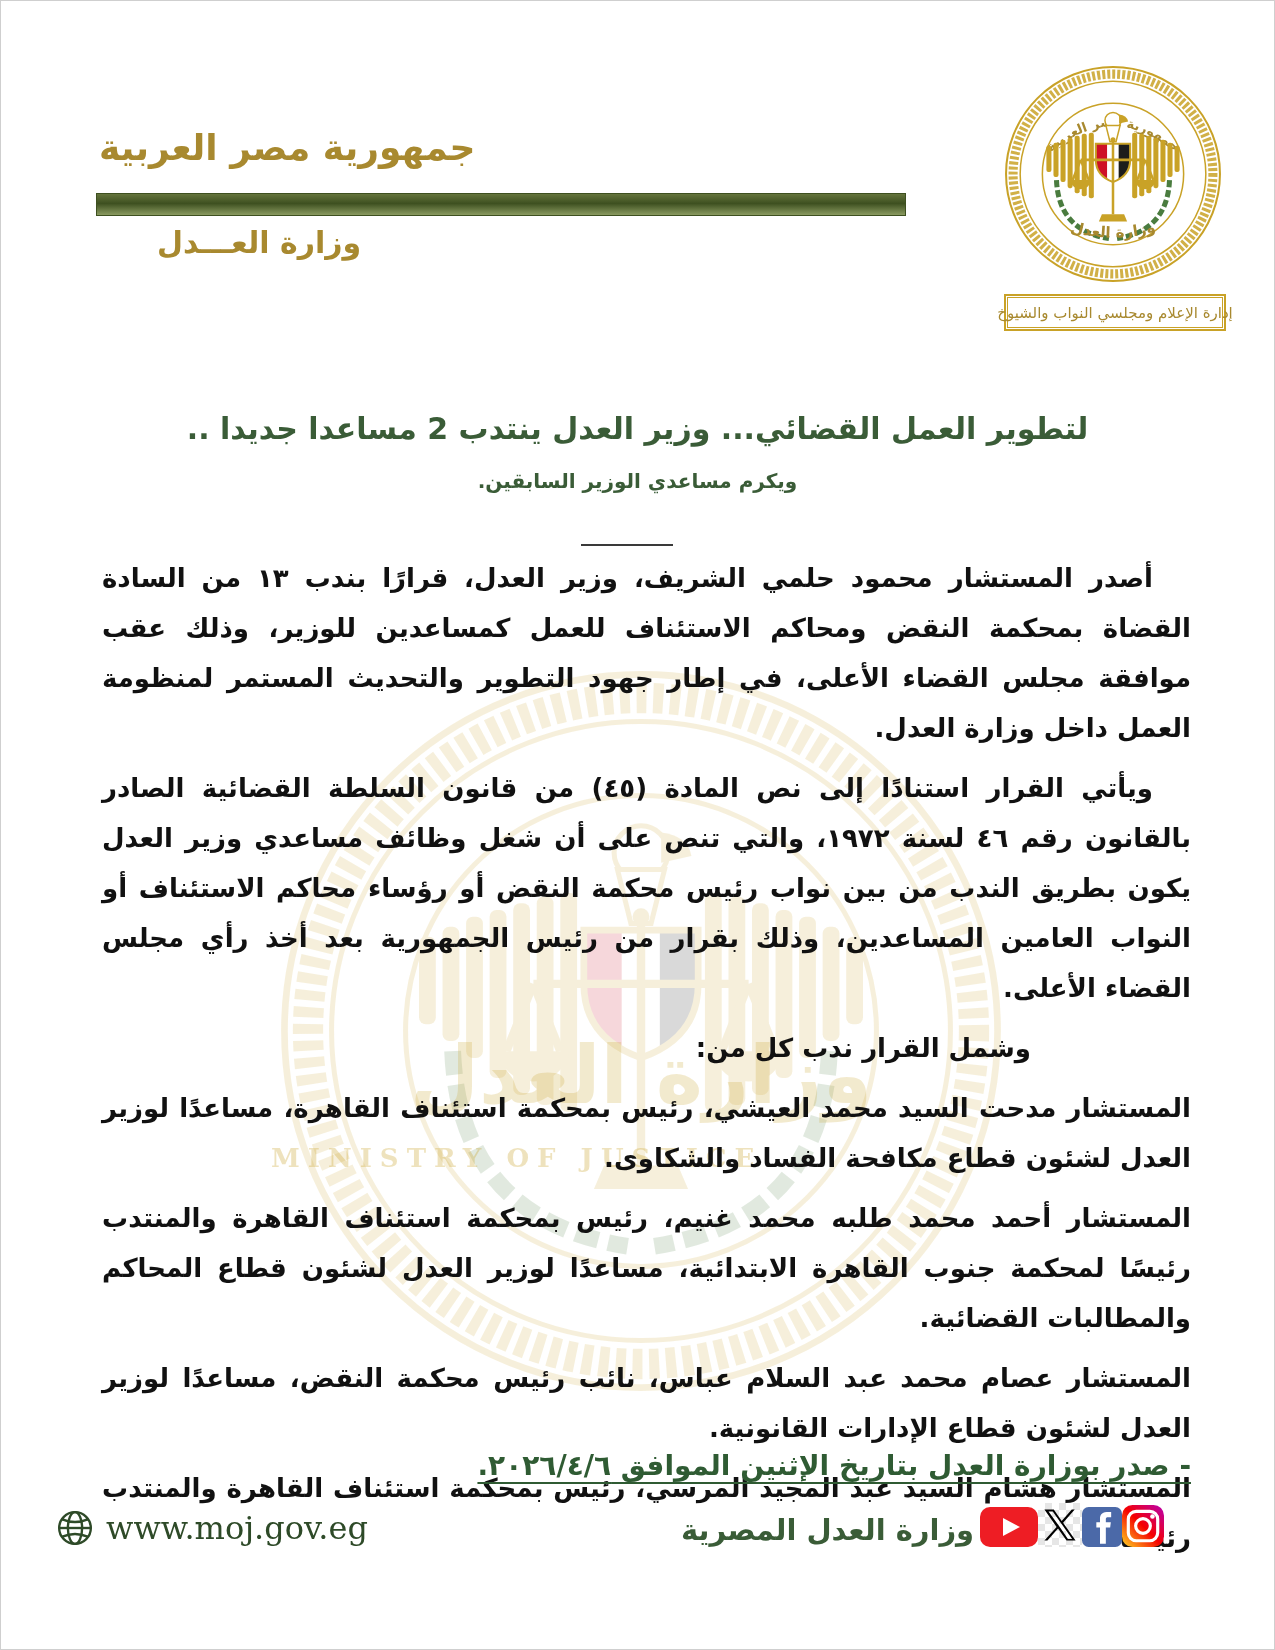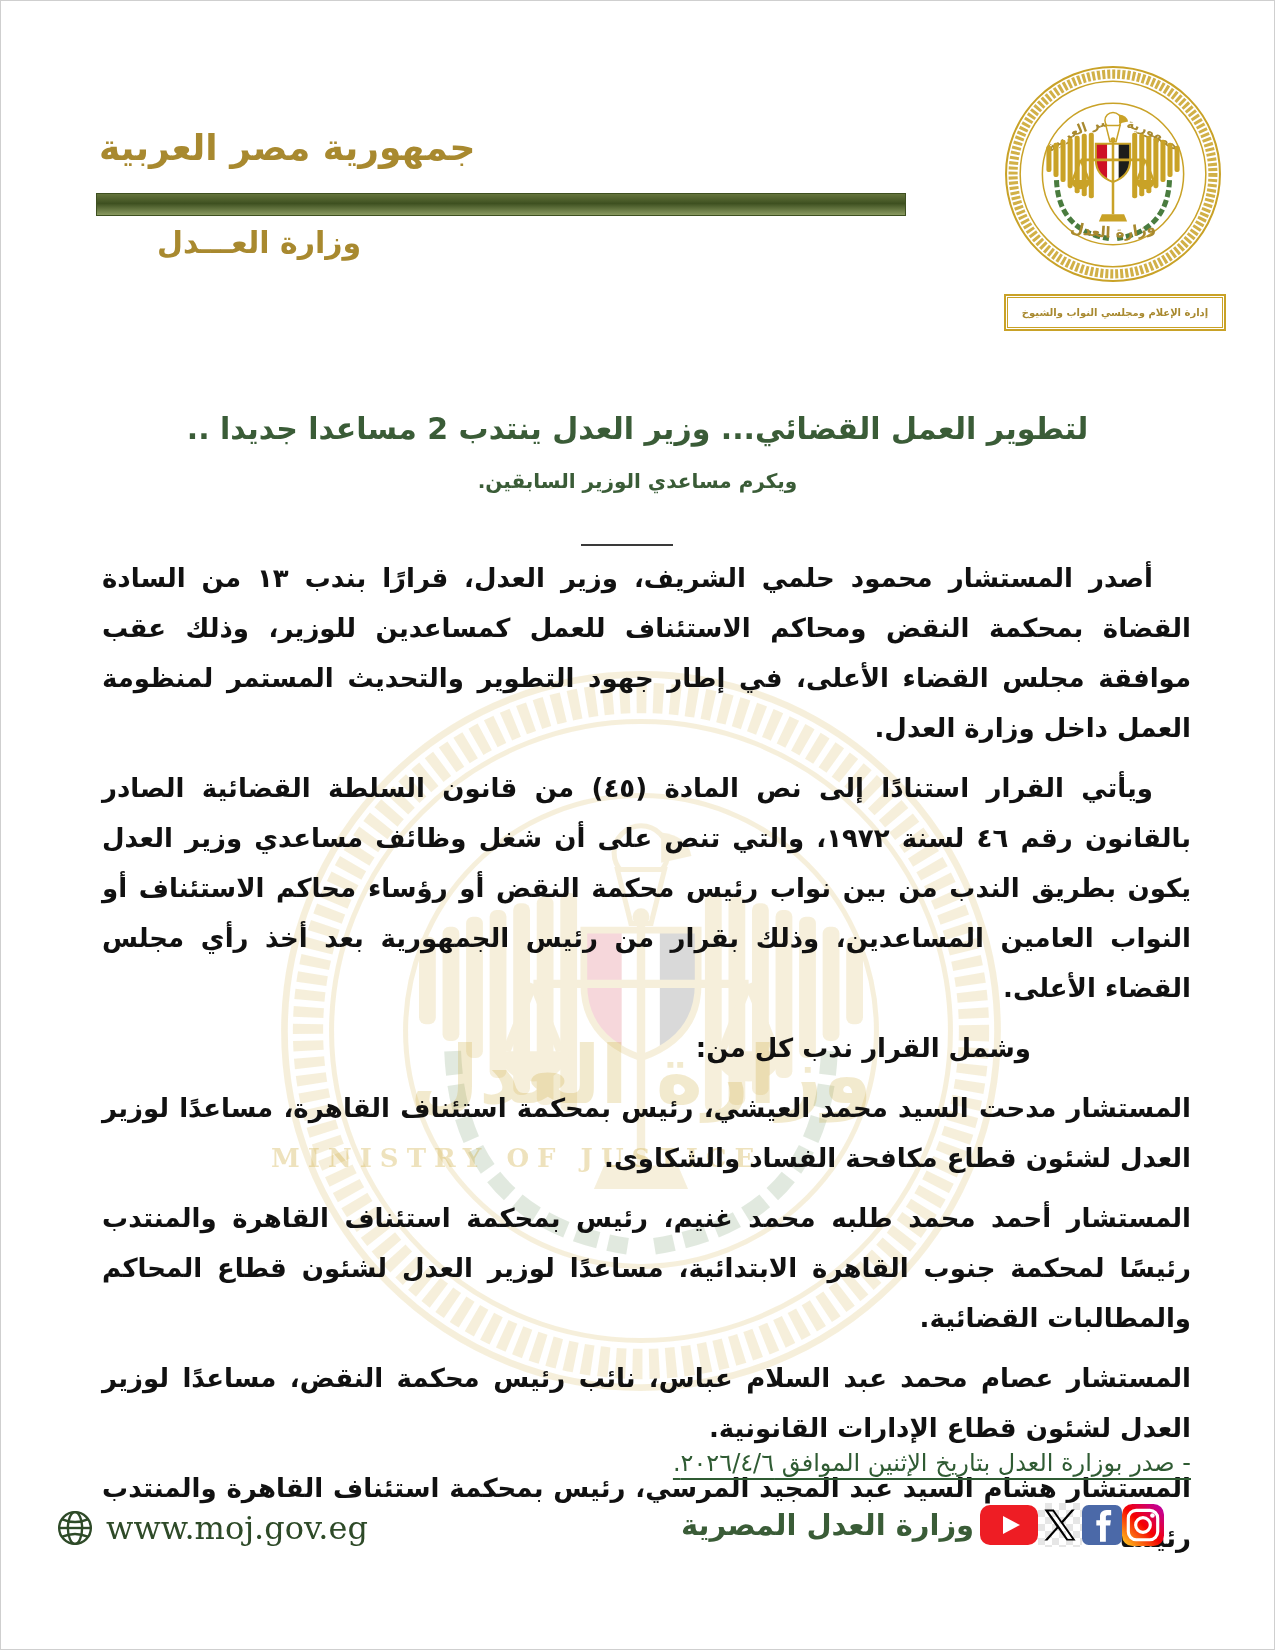--- a/index.html
+++ b/index.html
@@ -23,21 +23,21 @@
     color:var(--gold); white-space:nowrap;
   }
   .emblem{ position:absolute; left:1001px; top:62px; width:222px; height:222px; }
   .emblem svg{ width:100%; height:100%; display:block; }
   .banner{
     position:absolute; left:1003px; top:293px; width:222px; height:37px;
     border:2px solid var(--gold-bright); box-sizing:border-box;
     display:flex; align-items:center; justify-content:center;
     box-shadow:inset 0 0 0 1px #fff, inset 0 0 0 2px var(--gold-bright);
   }
-  .banner span{ font-size:10px; font-weight:bold; color:var(--gold); white-space:nowrap; }
+  .banner span{ font-size:15px; font-weight:normal; color:var(--gold); white-space:nowrap; }
   
   .watermark{ position:absolute; left:270px; top:660px; width:740px; height:740px; pointer-events:none; }
   .watermark svg{ position:absolute; left:0; top:0; width:740px; height:740px; opacity:.16; }
   .wm-ar{
     position:absolute; left:0; top:368px; width:740px; text-align:center;
     font-size:80px; font-weight:bold; color:var(--gold-bright); opacity:.22;
   }
   .wm-en{
     position:absolute; left:0; top:482px; width:740px; text-align:left;
     font-family:"DejaVu Serif", serif; font-size:26px; font-weight:bold;
@@ -62,32 +62,32 @@
     position:absolute; left:101px; right:83px; top:552px;
     direction:rtl; text-align:justify; color:var(--body-text);
   }
   .body p{ margin:0 0 10px 0; font-size:26px; font-weight:bold; line-height:50px; }
   .body p.indent-small{ text-indent:38px; }
   .body p.indent-large{ text-indent:160px; }
   .body p.indent-none{ text-indent:0; }
   
   .issue-line{
     position:absolute; right:83px; top:1448px; direction:rtl;
-    font-size:24px; font-weight:normal; color:var(--date-green);
+    font-size:28px; font-weight:bold; color:var(--date-green);
     text-decoration:underline; text-underline-offset:7px; text-decoration-thickness:2px;
   }
   .website{
     position:absolute; left:55px; top:1508px; display:flex; align-items:center; gap:12px;
   }
   .website .globe{ width:38px; height:38px; display:block; }
   .website .url{
     font-family:"DejaVu Serif", serif; font-size:32px; color:var(--footer-green); font-weight:500;
   }
   .social{
-    position:absolute; left:680px; top:1502px; display:flex; align-items:center; 
+    position:absolute; left:680px; top:1502px; display:flex; align-items:flex-end; 
   }
   .social .caption{
     direction:rtl; font-size:29px; font-weight:bold; color:var(--green-dark);
     margin-right:6px; white-space:nowrap;
   }
   .icon-youtube{ width:58px; height:40px; display:block; }
   .icon-x{
     width:44px; height:44px; display:flex; align-items:center; justify-content:center;
     background:conic-gradient(#e6e6e6 90deg, #ffffff 90deg 180deg, #e6e6e6 180deg 270deg, #ffffff 270deg) 0 0/14px 14px;
   }

